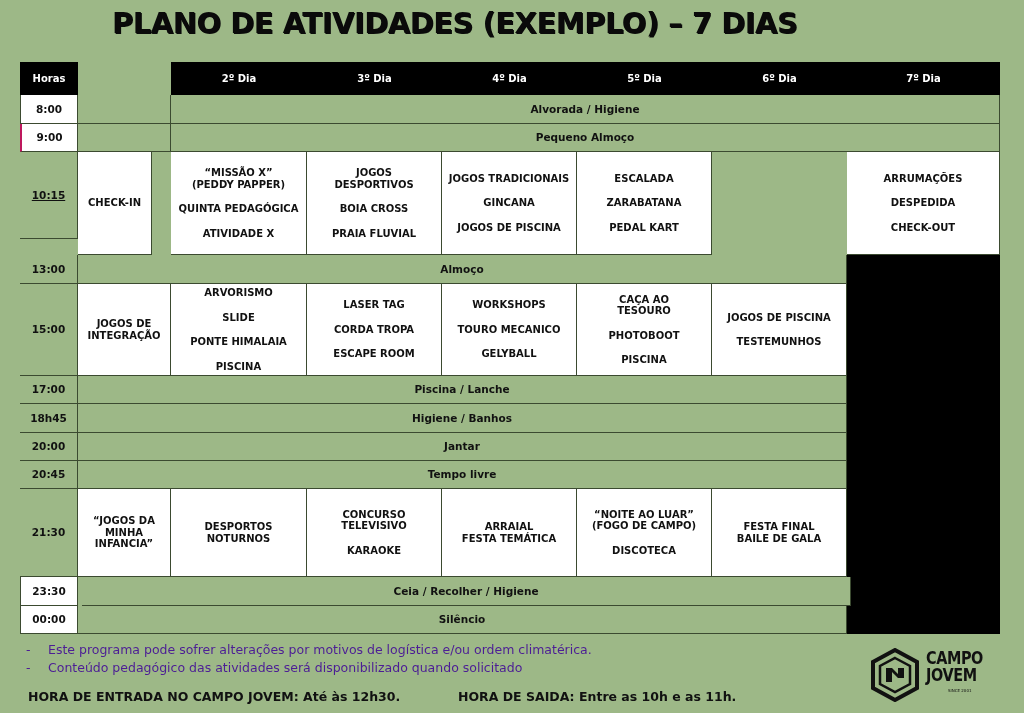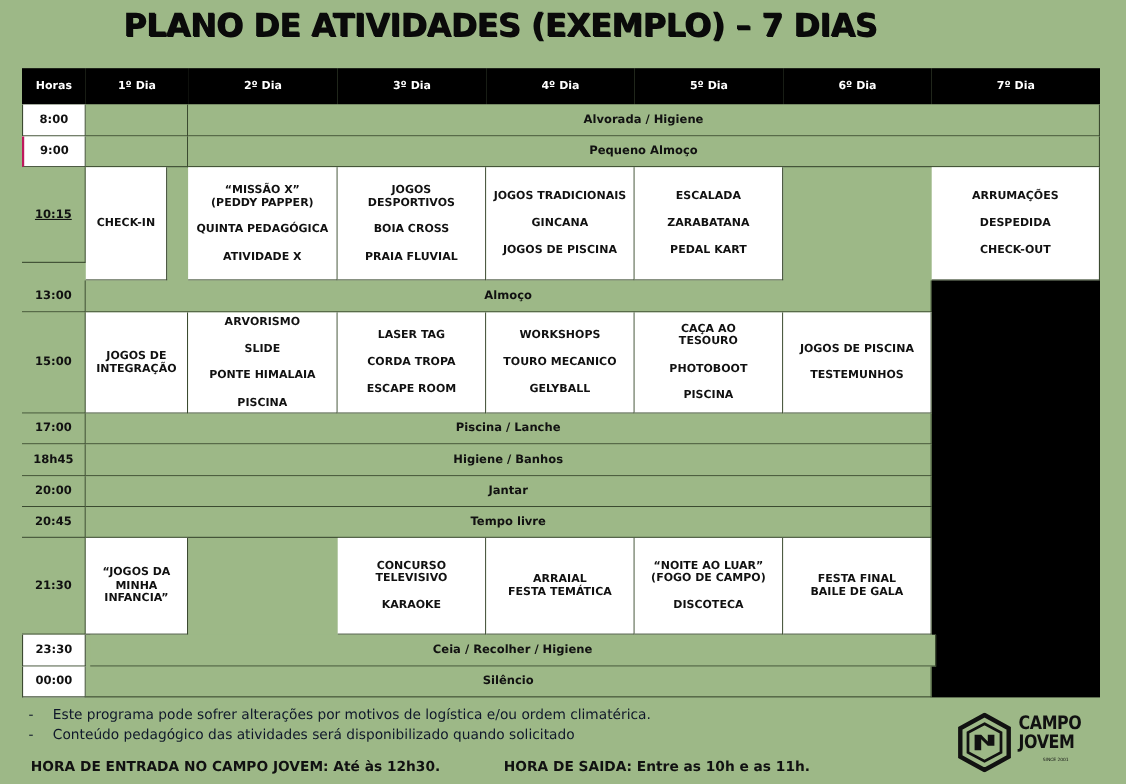--- a/index.html
+++ b/index.html
@@ -32,21 +32,21 @@
   .hdr { background: #000; color: #fff; font-size: 10px; border: none; }
   .hour { background: #9db887; font-size: 10.5px; }
   .hour.white { background: #fff; }
   .span { background: #9db887; font-weight: bold; font-size: 10.5px; }
   .act { background: #fff; flex-direction: column; justify-content: center; gap: 0; padding: 0 4px; }
   .act .line { display: block; font-size: 10px; }
   .act .gap { height: 13px; }
   .blk { background: #000; border: none; }
   .notes {
     position: absolute; left: 26px; top: 641px;
-    font-size: 12.5px; color: #0f172a; line-height: 18px;
+    font-size: 12.5px; color: #4c1d95; line-height: 18px;
   }
   .notes div span.dash { display: inline-block; width: 22px; }
   .footer-left, .footer-right {
     position: absolute; top: 689px; font-weight: bold; font-size: 12.5px; color: #111;
   }
   .footer-left { left: 28px; }
   .footer-right { left: 458px; }
   .logo { position: absolute; left: 870px; top: 646px; width: 120px; height: 58px; }
   .logo-text {
     position: absolute; left: 56px; top: 4px;
@@ -56,21 +56,20 @@
   .logo-sub { position: absolute; left: 78px; top: 42px; font-size: 4px; }
 </style>
 </head>
 <body>
 
 <div class="title">PLANO DE ATIVIDADES (EXEMPLO) – 7 DIAS</div>
 
 <div class="grid">
 
   <div class="cell hdr" style="left:0;top:0;width:58px;height:33px;">Horas</div>
-  <div class="cell hdr" style="left:58px;top:0;width:93px;height:33px;">1º Dia</div>
   <div class="cell hdr" style="left:151px;top:0;width:136px;height:33px;">2º Dia</div>
   <div class="cell hdr" style="left:287px;top:0;width:135px;height:33px;">3º Dia</div>
   <div class="cell hdr" style="left:422px;top:0;width:135px;height:33px;">4º Dia</div>
   <div class="cell hdr" style="left:557px;top:0;width:135px;height:33px;">5º Dia</div>
   <div class="cell hdr" style="left:692px;top:0;width:135px;height:33px;">6º Dia</div>
   <div class="cell hdr" style="left:827px;top:0;width:153px;height:33px;">7º Dia</div>
 
   <div class="cell hour white" style="left:0;top:33px;width:58px;height:29px;border-left:1px solid #3b4a30;">8:00</div>
   <div class="cell span" style="left:58px;top:33px;width:93px;height:29px;"></div>
   <div class="cell span" style="left:151px;top:33px;width:829px;height:29px;">Alvorada / Higiene</div>
@@ -178,20 +177,24 @@
   <div class="cell span" style="left:58px;top:371px;width:769px;height:28px;">Jantar</div>
 
   <div class="cell hour" style="left:0;top:399px;width:58px;height:28px;">20:45</div>
   <div class="cell span" style="left:58px;top:399px;width:769px;height:28px;">Tempo livre</div>
 
   <div class="cell hour" style="left:0;top:427px;width:58px;height:88px;">21:30</div>
   <div class="cell act" style="left:58px;top:427px;width:93px;height:88px;">
     <span class="line">“JOGOS DA</span>
     <span class="line">MINHA</span>
     <span class="line">INFANCIA”</span>
+  </div>
+  <div class="cell act" style="left:151px;top:427px;width:136px;height:88px;">
+    <span class="line">DESPORTOS</span>
+    <span class="line">NOTURNOS</span>
   </div>
   <div class="cell act" style="left:287px;top:427px;width:135px;height:88px;">
     <span class="line">CONCURSO</span>
     <span class="line">TELEVISIVO</span>
     <span class="gap"></span>
     <span class="line">KARAOKE</span>
   </div>
   <div class="cell act" style="left:422px;top:427px;width:135px;height:88px;">
     <span class="line">ARRAIAL</span>
     <span class="line">FESTA TEMÁTICA</span>

